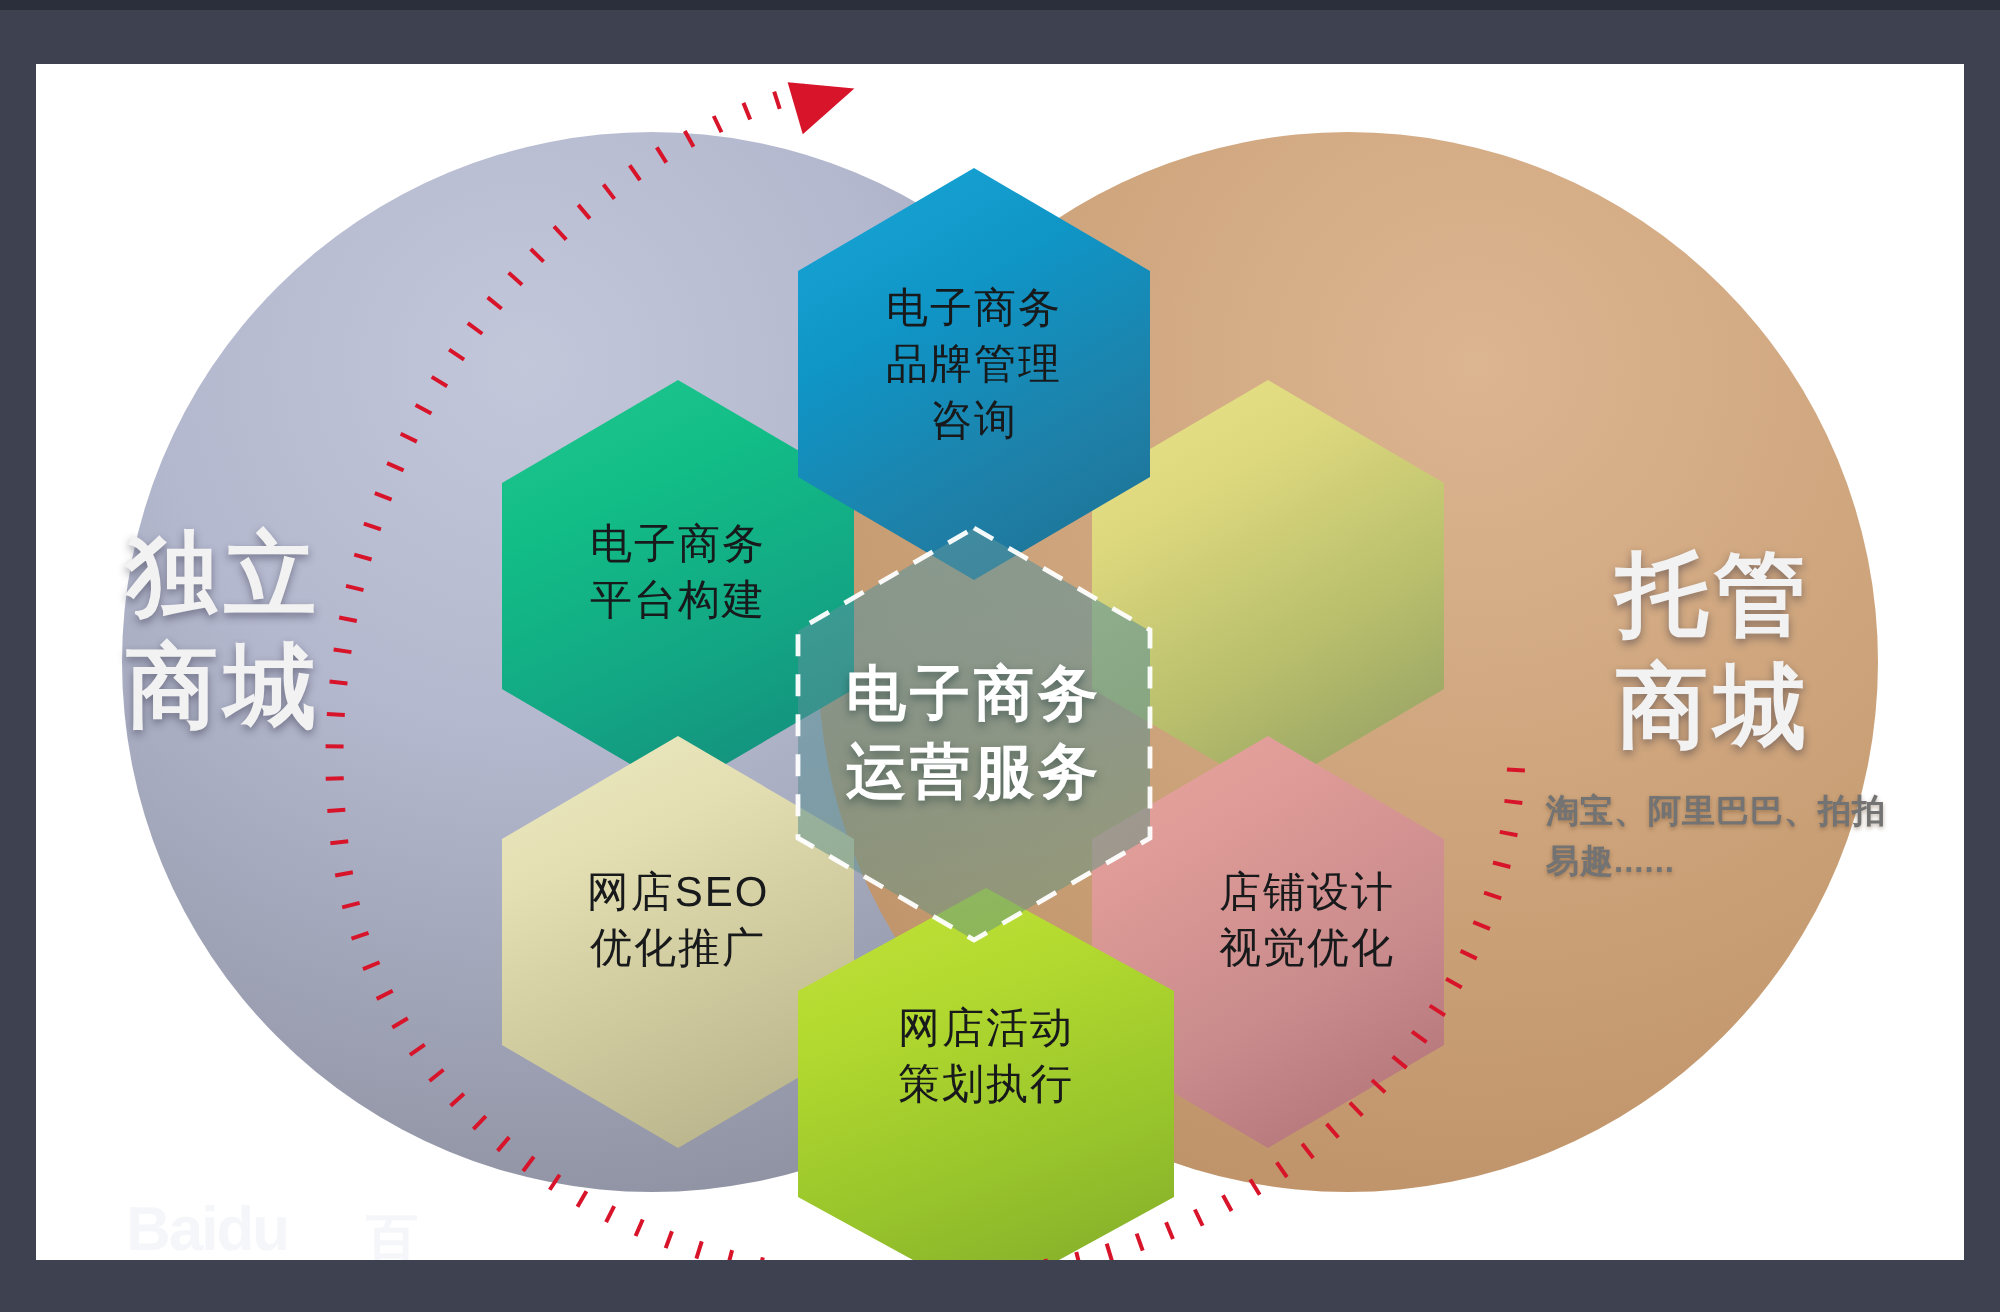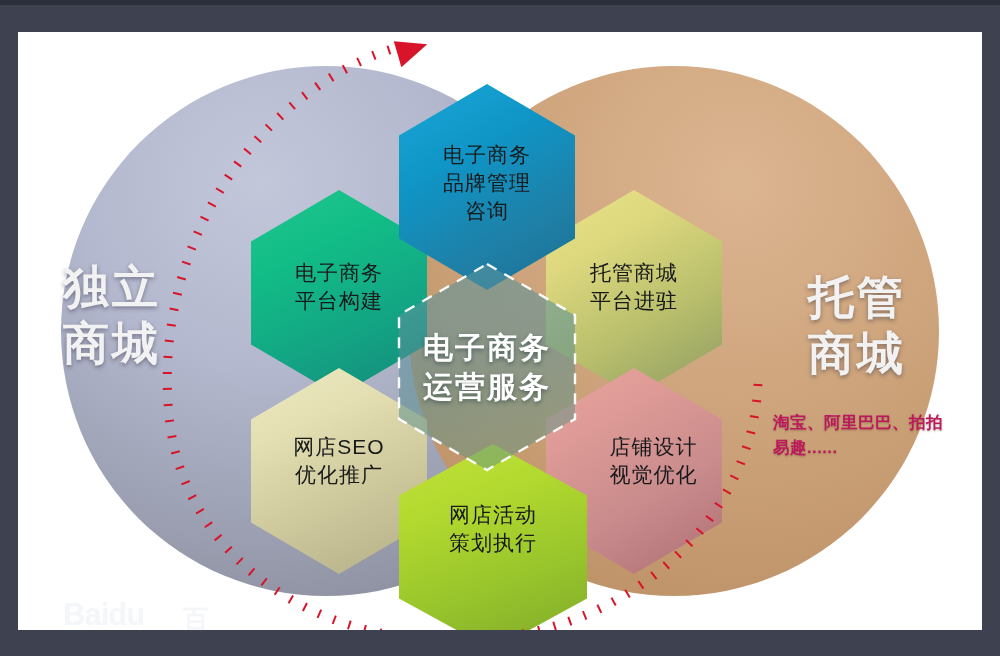--- a/index.html
+++ b/index.html
@@ -51,22 +51,22 @@
     letter-spacing: 3px;
     text-shadow: 0 2px 4px rgba(40,40,60,.45);
     text-align: left;
     white-space: pre-line;
     pointer-events: none;
     font-family: Liberation Serif, serif;
   }
   #label-left { left: 45px; top: 228px; width: 190px; }
   #label-right { left: 790px; top: 238px; width: 200px; }
   #sub-right {
-    position: absolute; left: 755px; top: 378px; width: 215px;
-    color: #be185d; font-weight: bold; font-size: 16.5px; line-height: 1.5;
+    position: absolute; left: 755px; top: 362px; width: 215px;
+    color: #737373; font-weight: bold; font-size: 16.5px; line-height: 1.5;
     letter-spacing: .5px;
     text-shadow: 0 1px 2px rgba(90,60,30,.4);
     white-space: pre-line;
   }
 
   
   .hexwrap { position: absolute; }
   .hex {
     position: absolute;
     width: 100%; height: 100%;
@@ -184,22 +184,20 @@
     <div class="hexwrap" id="hex-ul" style="left:233px; top:158px; width:176px; height:206px;">
       <div class="hex-shadow" style="transform:translate(6px,12px);"></div>
       <div class="hex"></div>
       <div class="hex-text" style="margin-top:-6px;">电子商务
 平台构建</div>
     </div>
 
     <div class="hexwrap" id="hex-ur" style="left:528px; top:158px; width:176px; height:206px;">
       <div class="hex-shadow" style="transform:translate(6px,12px);"></div>
       <div class="hex"></div>
-      <div class="hex-text" style="margin-top:-6px;">托管商城
-平台进驻</div>
     </div>
 
     <div class="hexwrap" id="hex-ll" style="left:233px; top:336px; width:176px; height:206px;">
       <div class="hex-shadow" style="transform:translate(6px,12px);"></div>
       <div class="hex"></div>
       <div class="hex-text" style="margin-top:-10px;">网店SEO
 优化推广</div>
     </div>
 
     <div class="hexwrap" id="hex-lr" style="left:528px; top:336px; width:176px; height:206px;">

